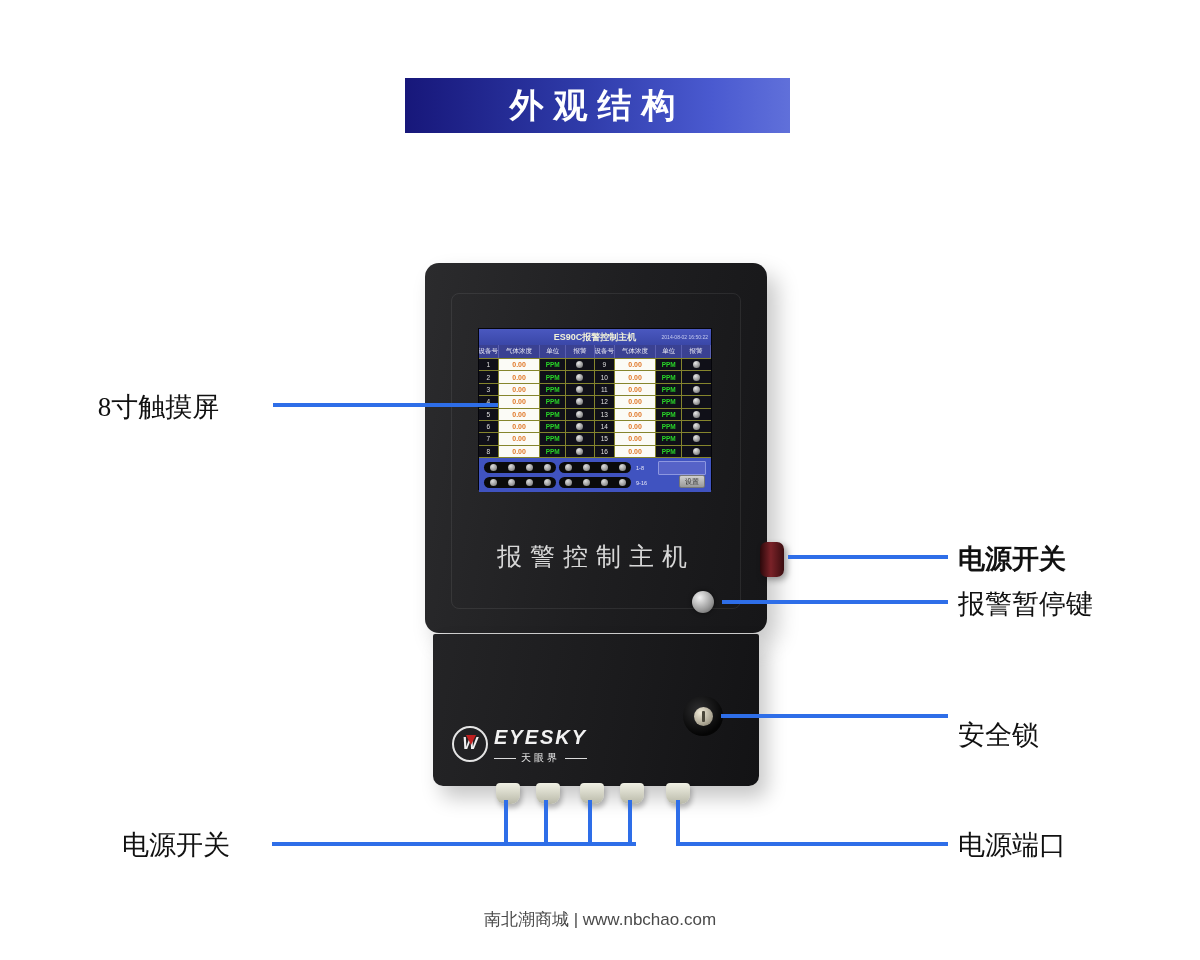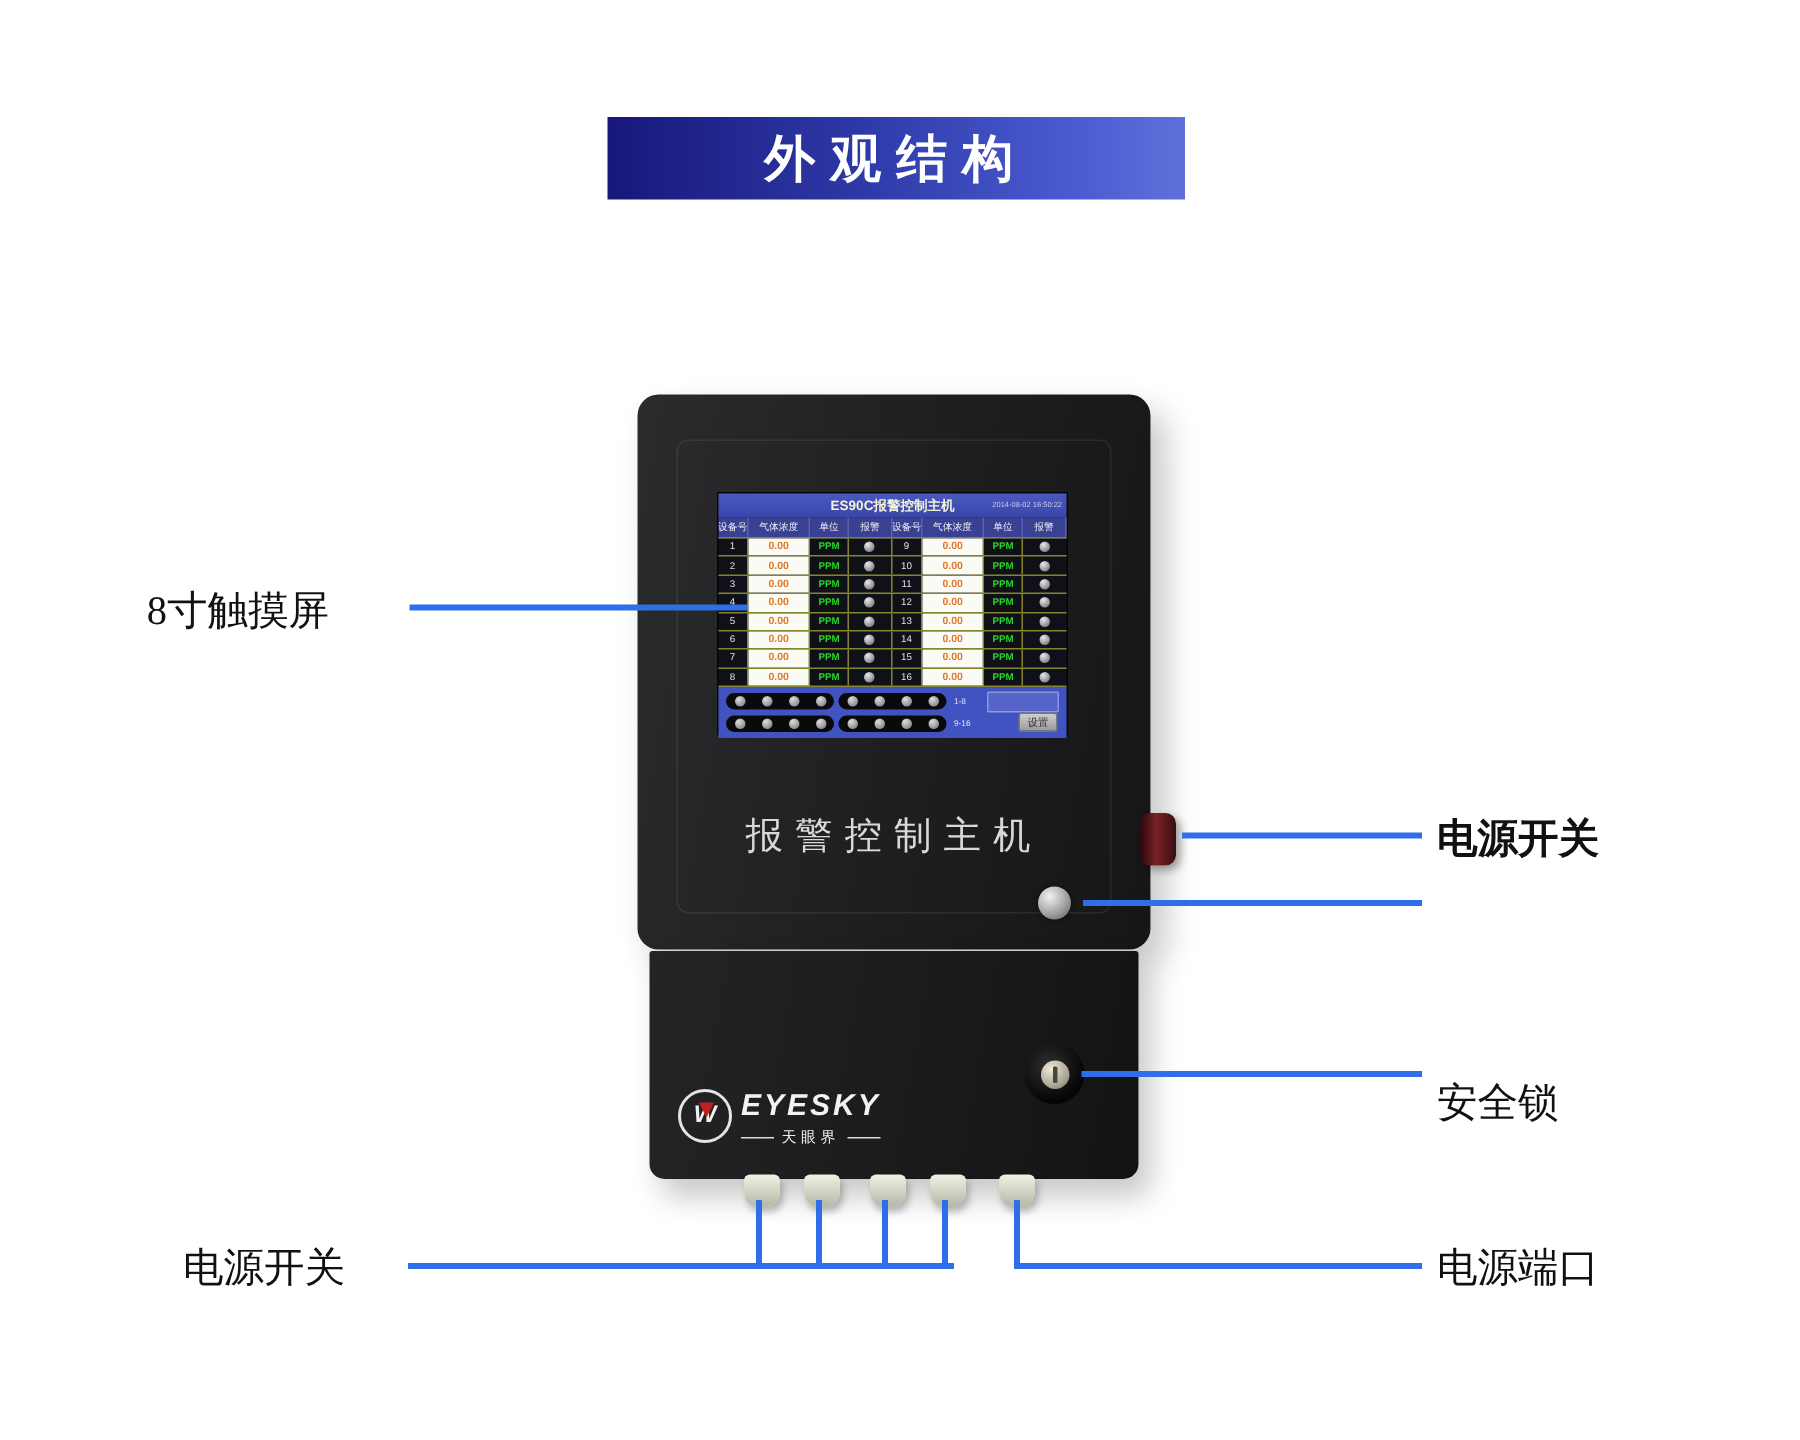--- a/index.html
+++ b/index.html
@@ -318,18 +318,20 @@
   <div class="cl h4" style="left:272px;top:842px;width:364px;"></div>
   <div class="cl w4" style="left:504px;top:800px;height:46px;"></div>
   <div class="cl w4" style="left:544px;top:800px;height:46px;"></div>
   <div class="cl w4" style="left:588px;top:800px;height:46px;"></div>
   <div class="cl w4" style="left:628px;top:800px;height:46px;"></div>
   <div class="cl w4" style="left:676px;top:800px;height:46px;"></div>
   <div class="cl h4" style="left:676px;top:842px;width:272px;"></div>
 
   <div class="lbl" style="left:60px;top:389px;width:197px;text-align:center;">8寸触摸屏</div>
   <div class="lbl bold" style="left:958px;top:541px;">电源开关</div>
+  <div class="lbl" style="left:958px;top:586px;">报警暂停键</div>
   <div class="lbl" style="left:958px;top:717px;">安全锁</div>
   <div class="lbl" style="left:122px;top:827px;">电源开关</div>
   <div class="lbl" style="left:958px;top:827px;">电源端口</div>
 
+  <div class="footer">南北潮商城 | www.nbchao.com</div>
 
 </div>
 
 </body></html>

